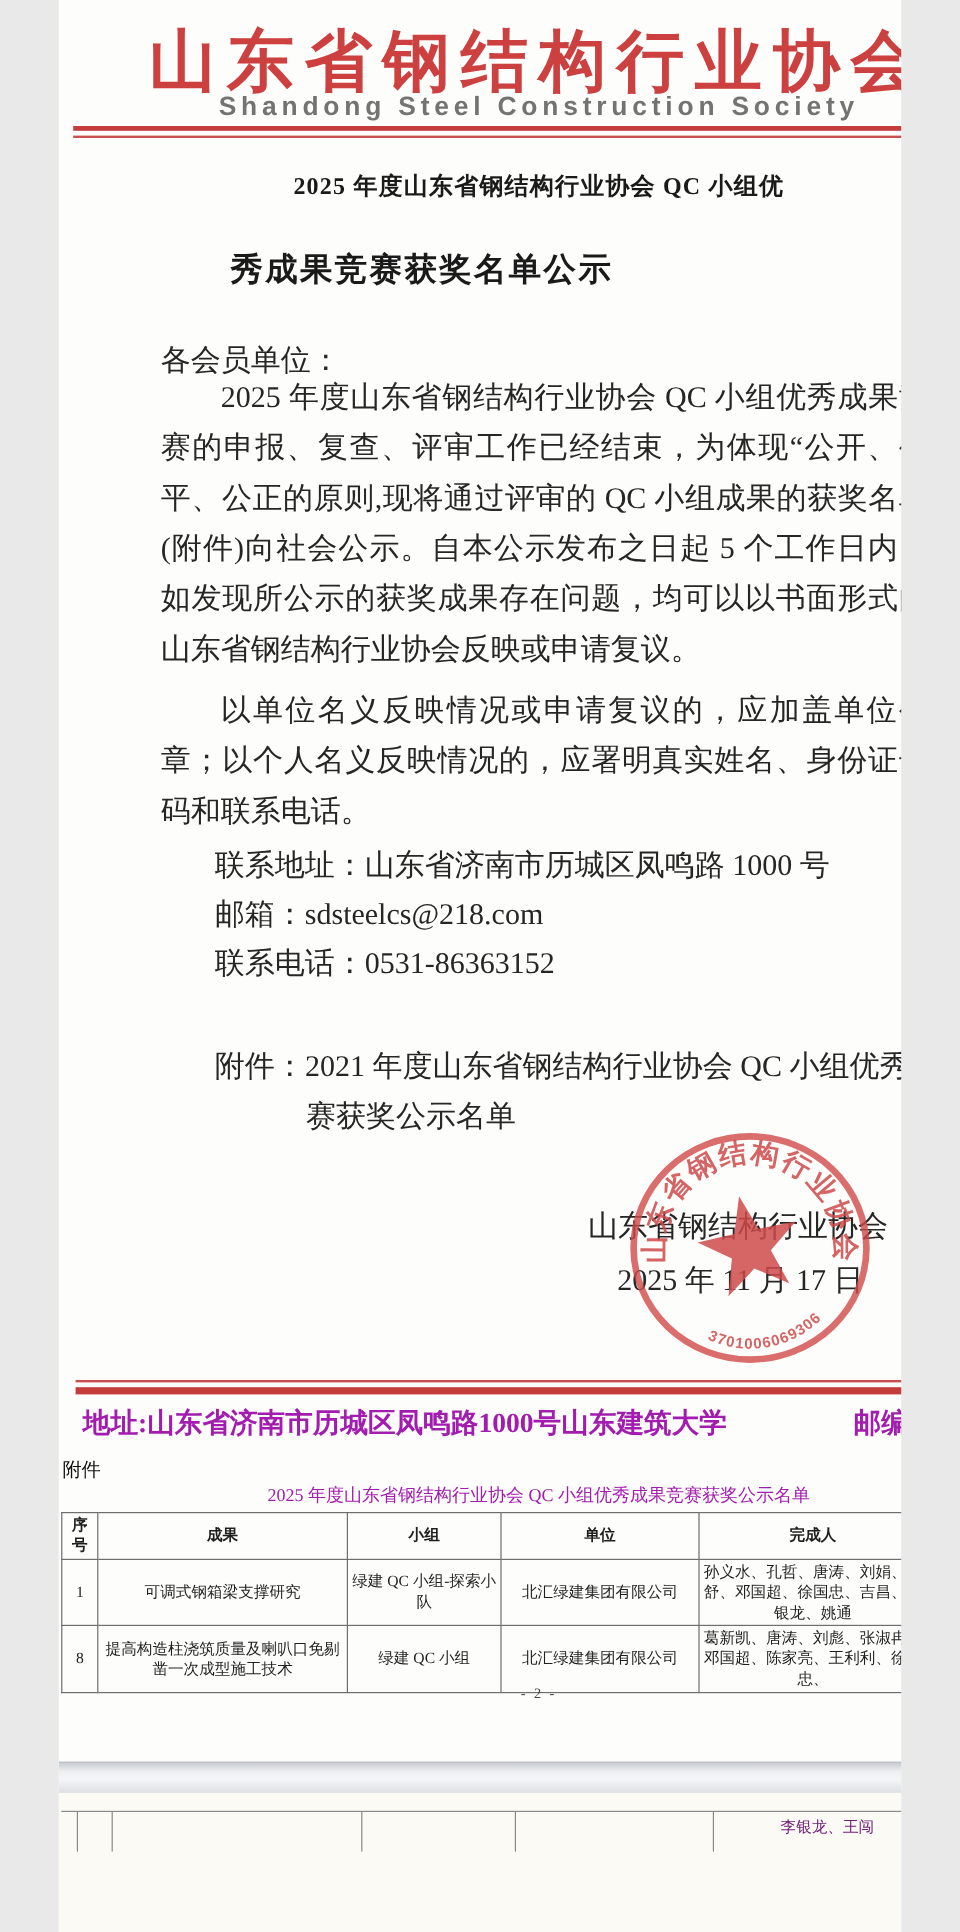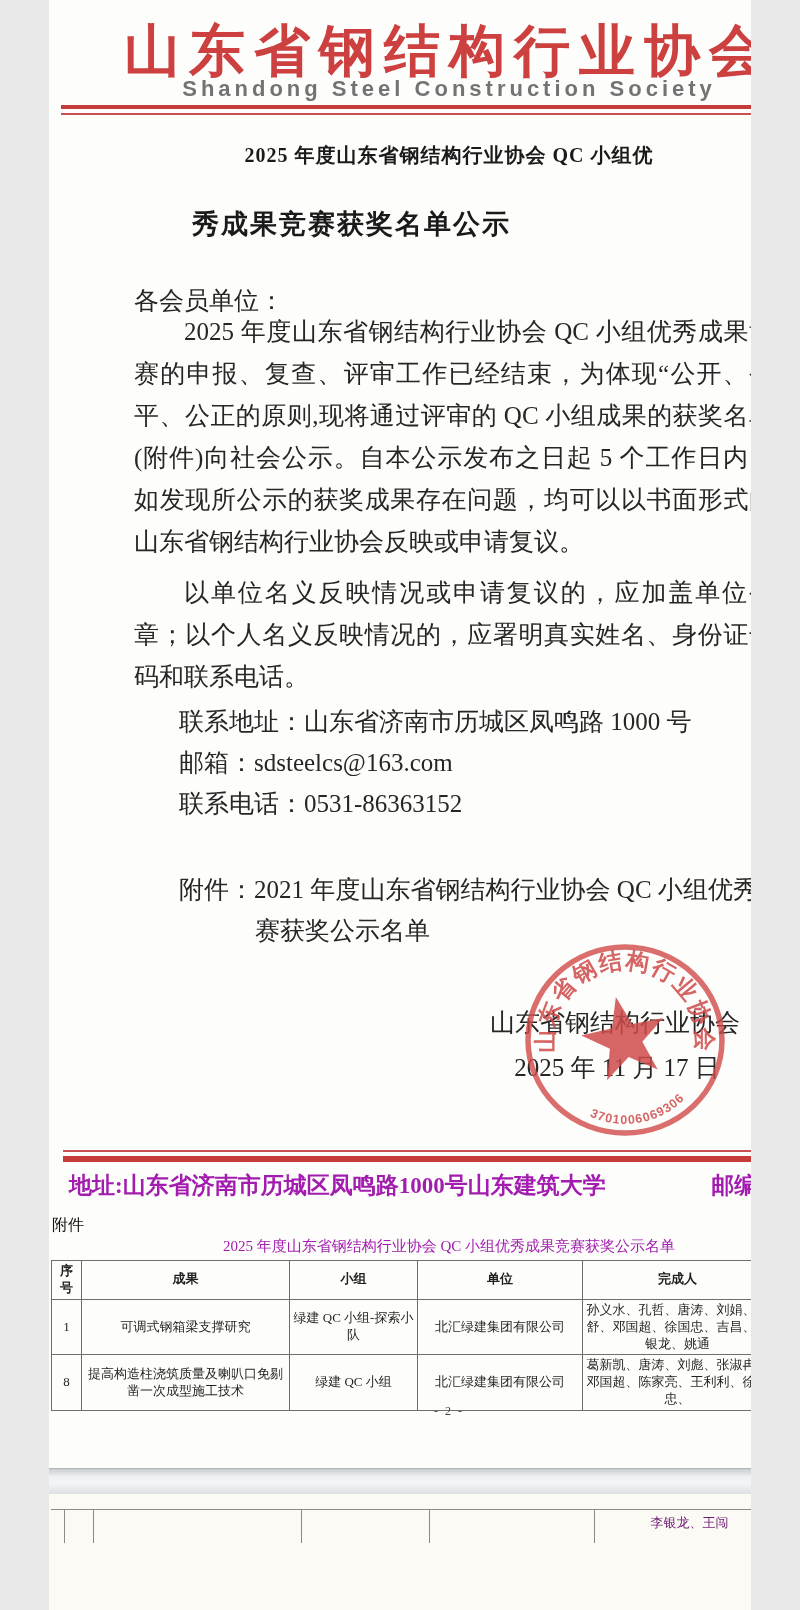--- a/index.html
+++ b/index.html
@@ -102,21 +102,21 @@
 
   <div class="abs doc-title-1">2025 年度山东省钢结构行业协会 QC 小组优</div>
   <div class="abs body-text salutation">各会员单位：</div>
 
   <div class="abs doc-title-2">秀成果竞赛获奖名单公示</div>
   <div class="abs body-text para para1">2025 年度山东省钢结构行业协会 QC 小组优秀成果竞赛的申报、复查、评审工作已经结束，为体现“公开、公平、公正的原则,现将通过评审的 QC 小组成果的获奖名单(附件)向社会公示。自本公示发布之日起 5 个工作日内，如发现所公示的获奖成果存在问题，均可以以书面形式向山东省钢结构行业协会反映或申请复议。</div>
   <div class="abs body-text para para2">以单位名义反映情况或申请复议的，应加盖单位公章；以个人名义反映情况的，应署明真实姓名、身份证号码和联系电话。</div>
 
   <div class="abs body-text contacts">
     <div>联系地址：山东省济南市历城区凤鸣路 1000 号</div>
-    <div>邮箱：sdsteelcs@163.com</div>
+    <div>邮箱：sdsteelcs@218.com</div>
     <div>联系电话：0531-86363152</div>
   </div>
 
   <div class="abs body-text attach-note">附件：2021 年度山东省钢结构行业协会 QC 小组优秀成果竞赛获奖公示名单</div>
 
   <div class="abs body-text sig-org">山东省钢结构行业协会</div>
   <div class="abs body-text sig-date">2025 年 11 月 17 日</div>
 
   <svg class="abs stamp" viewBox="0 0 214 200">
     <defs>

